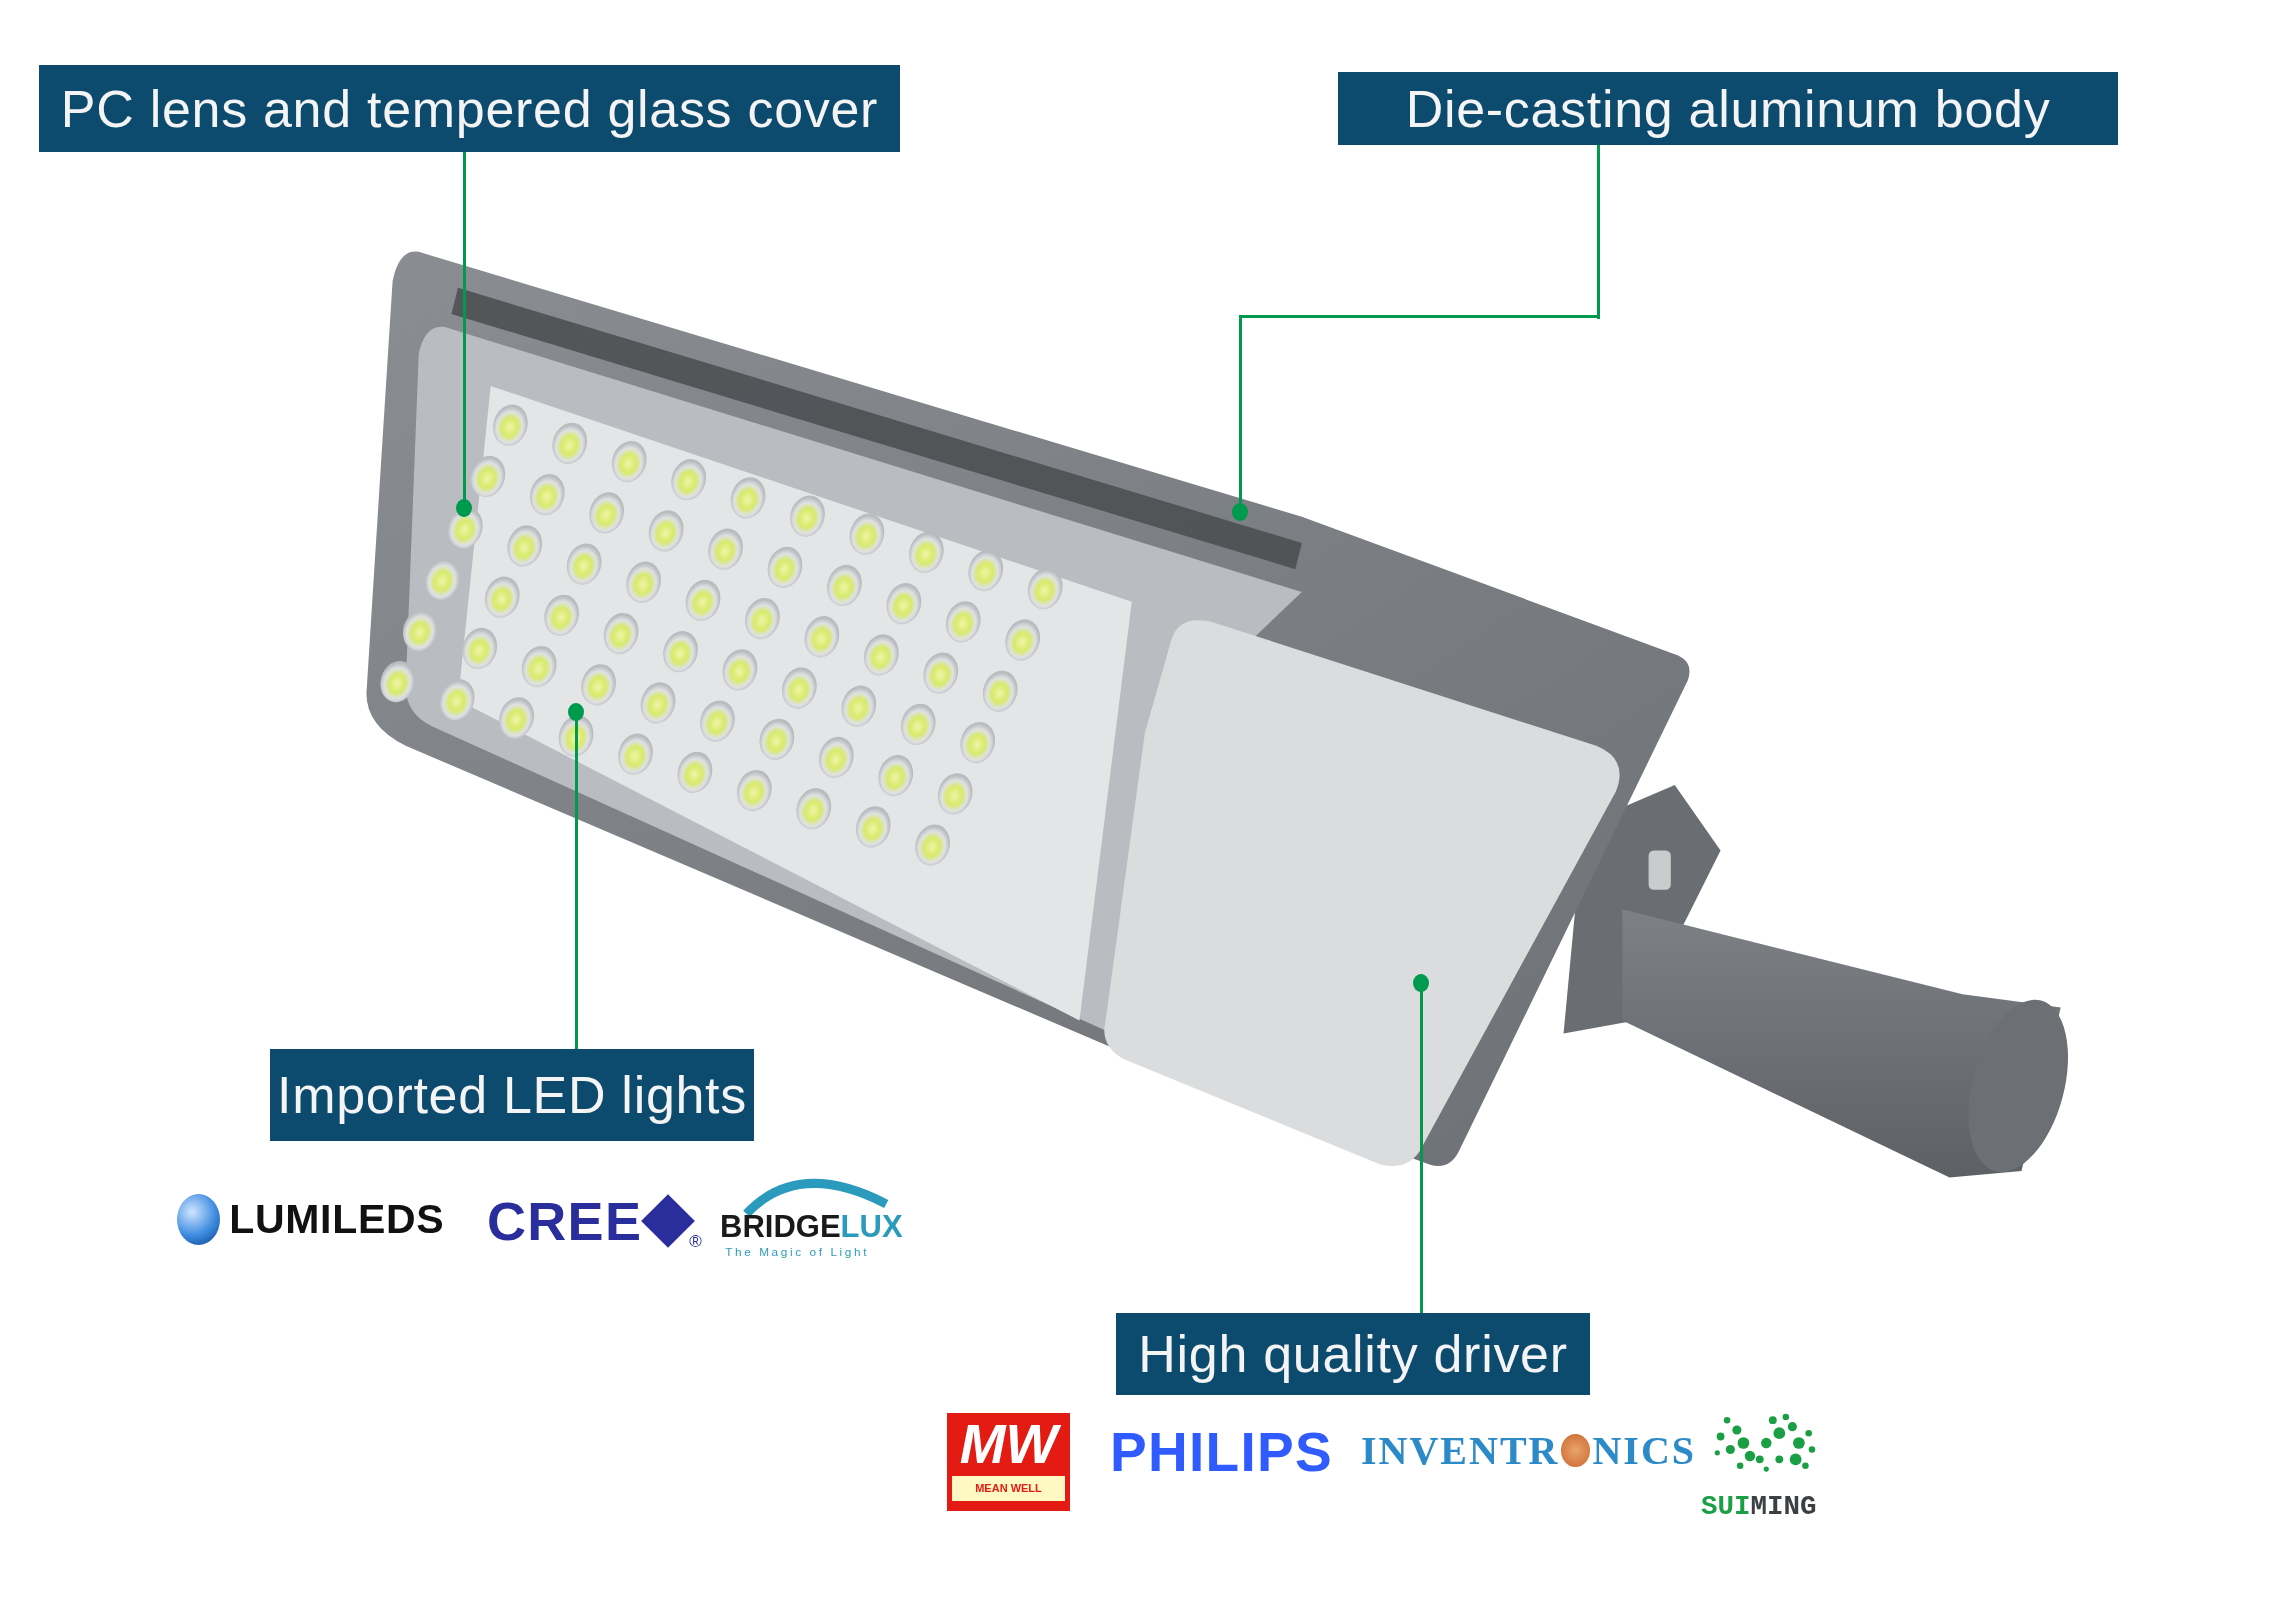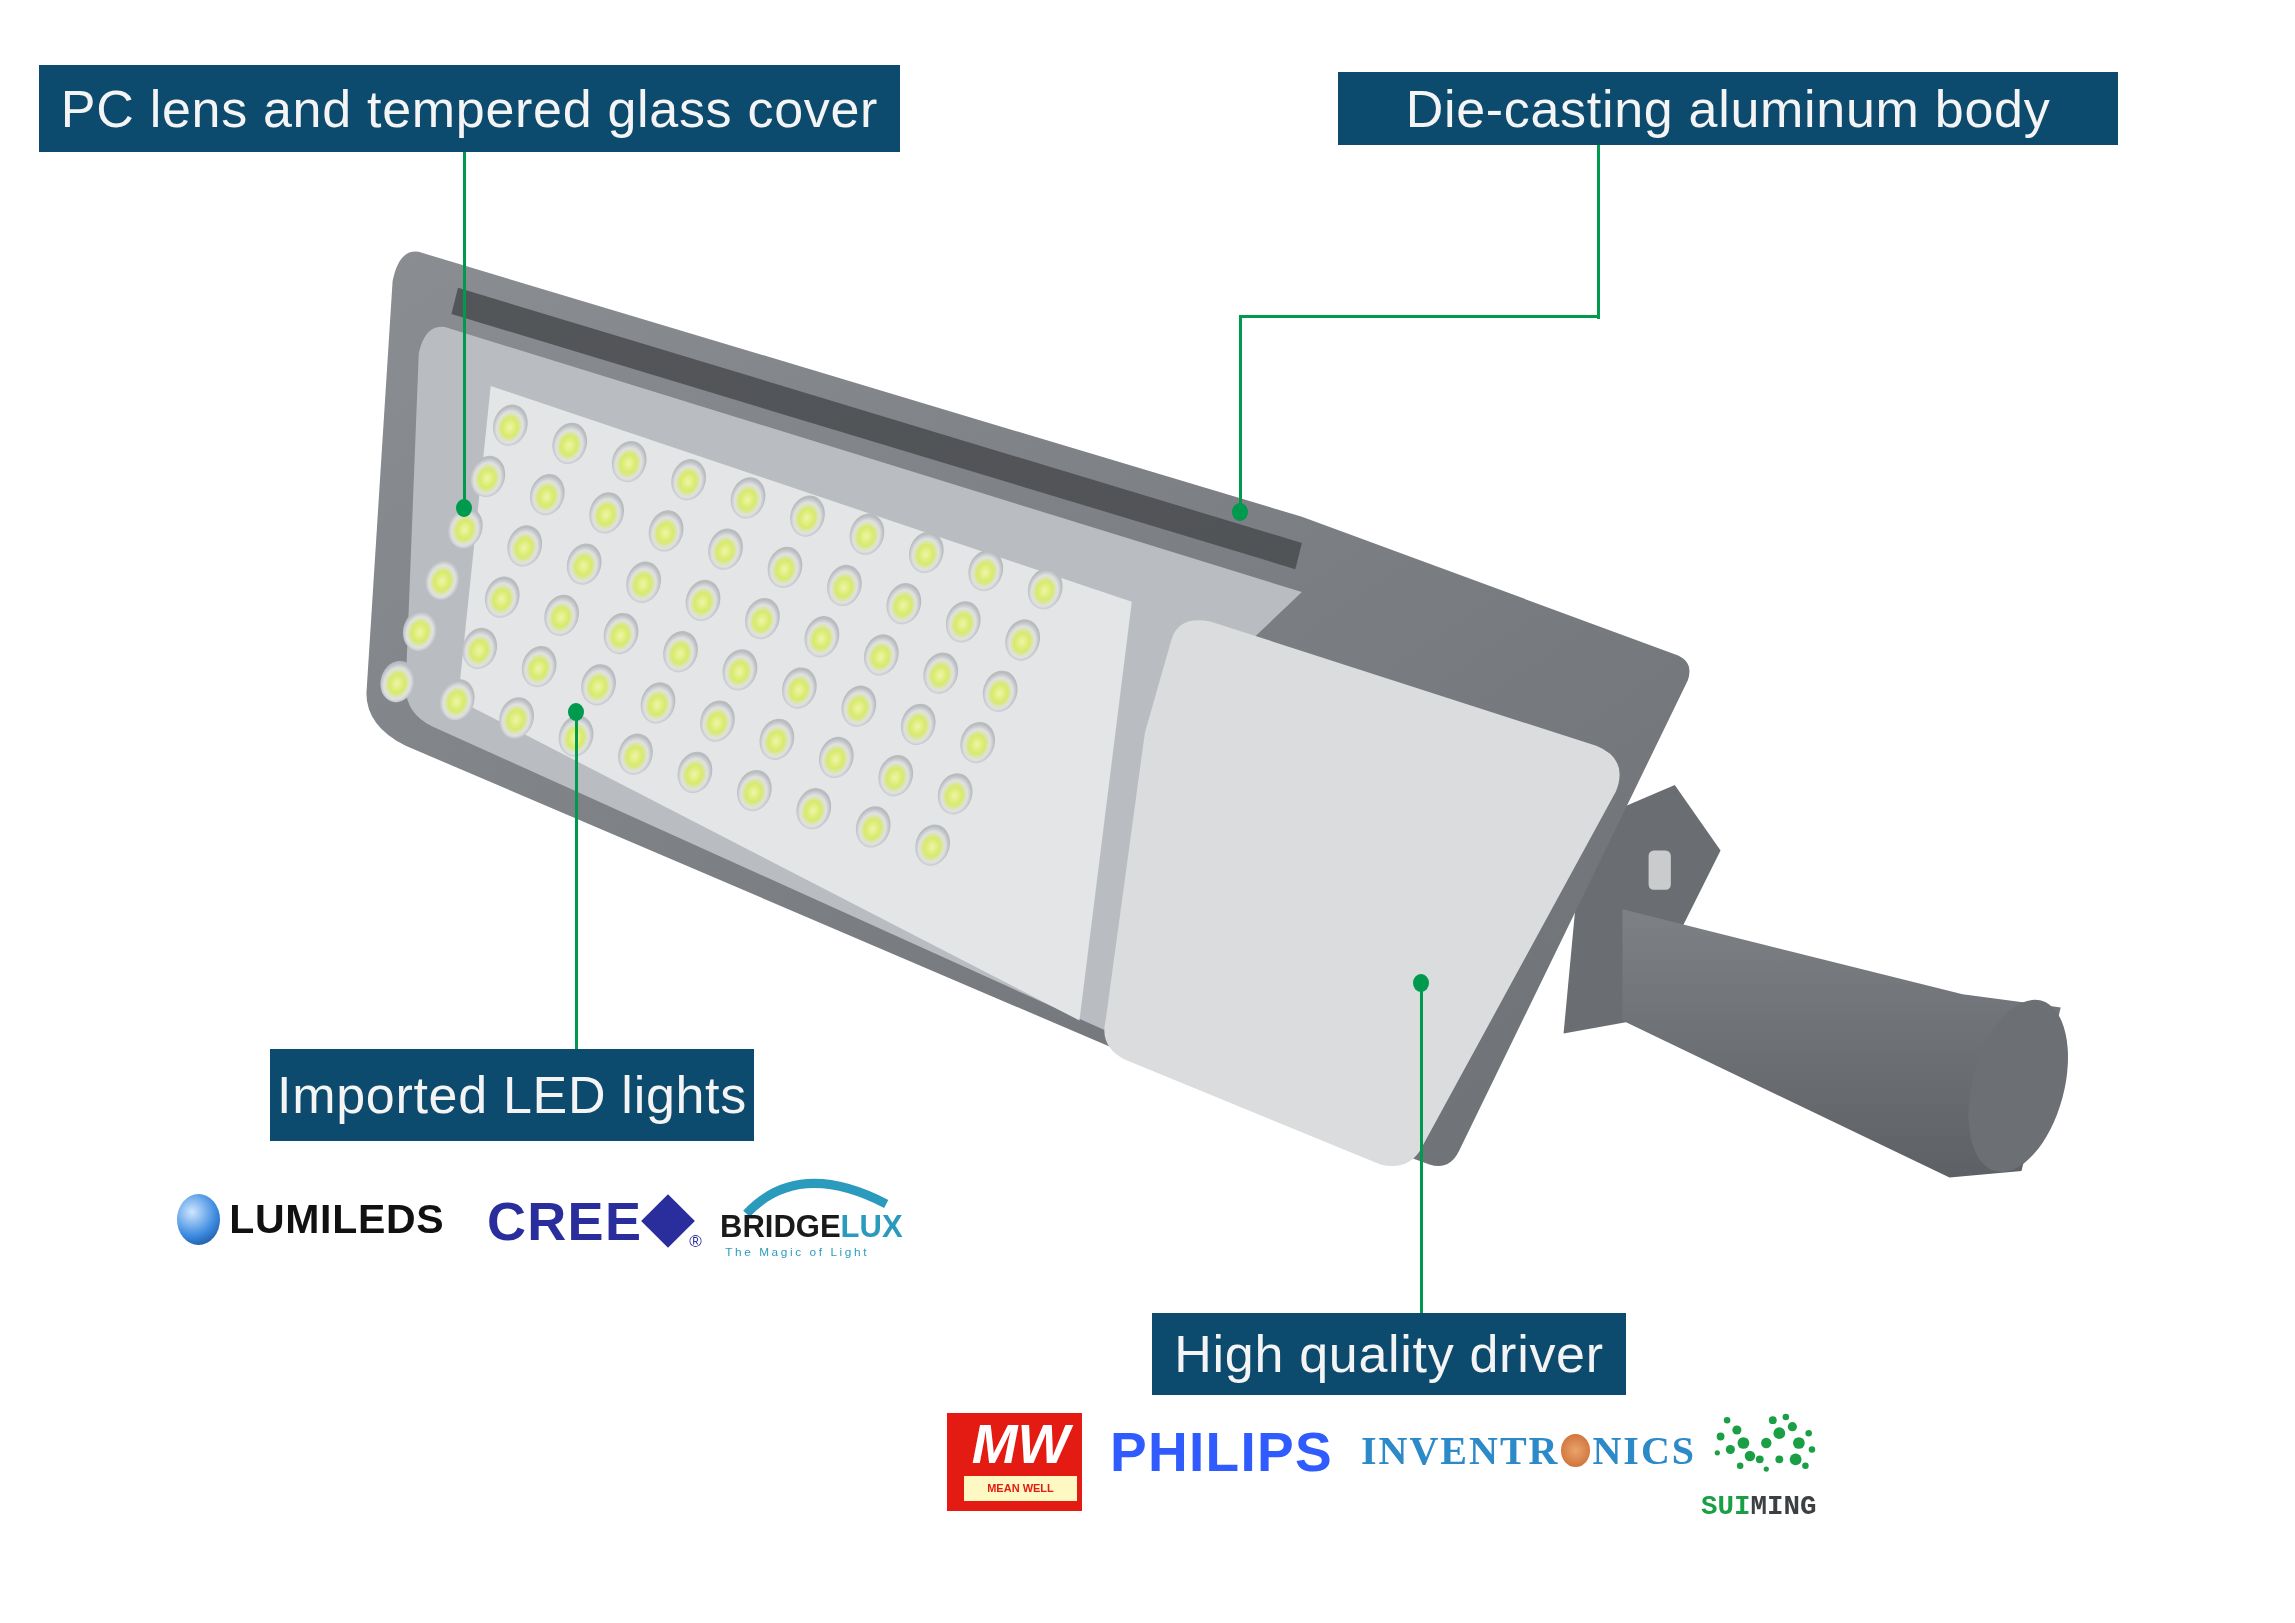--- a/index.html
+++ b/index.html
@@ -88,21 +88,21 @@
 <div class="dot" style="left:1232px;top:503px;"></div>
 
 <div class="line" style="left:575px;top:713px;width:3.3px;height:343px;"></div>
 <div class="dot" style="left:568px;top:703px;"></div>
 <div class="label" style="left:270px;top:1049px;width:484px;height:92px;">
   <span>Imported LED lights</span>
 </div>
 
 <div class="line" style="left:1420px;top:983px;width:3.3px;height:332px;"></div>
 <div class="dot" style="left:1413px;top:974px;"></div>
-<div class="label" style="left:1116px;top:1313px;width:474px;height:82px;margin-left:36px;">
+<div class="label" style="left:1116px;top:1313px;width:474px;height:82px;">
   <span>High quality  driver</span>
 </div>
 
 <div class="logo" style="left:177px;top:1194px;display:flex;align-items:center;">
   <span style="display:inline-block;width:43px;height:51px;border-radius:50%;background:radial-gradient(circle at 35% 35%,#cfe6ff,#3d8be0 55%,#0c3f86);"></span>
   <span style="margin-left:9.2px;font-weight:bold;font-size:41px;color:#111;letter-spacing:0.7px;">LUMILEDS</span>
 </div>
 <div class="logo" style="left:487px;top:1190px;display:flex;align-items:center;">
   <span style="font-weight:bold;font-size:54px;color:#2a2d9c;letter-spacing:1.3px;">CREE</span>
   <span style="display:inline-block;width:38px;height:38px;background:#2a2d9c;transform:rotate(45deg);margin-left:6.5px;"></span>
@@ -112,21 +112,21 @@
   <svg width="170" height="52" viewBox="0 0 260 80">
       <path d="M40 75 Q120 -10 255 60" stroke="#2a9bbd" stroke-width="14" fill="none"></path>
     </svg>
   <div style="font-weight:bold;font-size:31px;color:#1a1a1a;margin-top:-7.9px;">
     <span></span>
     <span>BRIDGE</span><span style="color:#2a9bbd;">LUX</span>
   </div>
   <div style="font-size:11.8px;color:#2a9bbd;letter-spacing:2.6px;margin-left:5.2px;">The Magic of Light</div>
 </div>
 
-<div class="logo" style="left:947px;top:1413px;width:123px;height:98px;background:#e31b13;padding-left:12px;">
+<div class="logo" style="left:947px;top:1413px;width:123px;height:98px;background:#e31b13;">
   <div style="color:#fff;font-weight:bold;font-style:italic;font-size:55px;text-align:center;line-height:63px;">MW</div>
   <div style="background:#fef9c3;color:#e31b13;font-size:11px;font-weight:bold;text-align:center;margin:0 5.2px;line-height:25px;">MEAN WELL</div>
 </div>
 <div class="logo" style="left:1110px;top:1420px;">
   <span style="font-weight:bold;font-size:55px;color:#2f5bff;letter-spacing:1.3px;">PHILIPS</span>
 </div>
 <div class="logo" style="left:1361px;top:1427px;font-family:'Liberation Serif',serif;font-weight:bold;font-size:40px;color:#2c8ac9;letter-spacing:2px;display:flex;align-items:center;">
   <span>INVENTR</span>
   <span style="display:inline-block;width:29px;height:33px;border-radius:50%;background:radial-gradient(circle,#e9a46b,#c9652e);margin:0 2px;"></span>
   <span>NICS</span>

